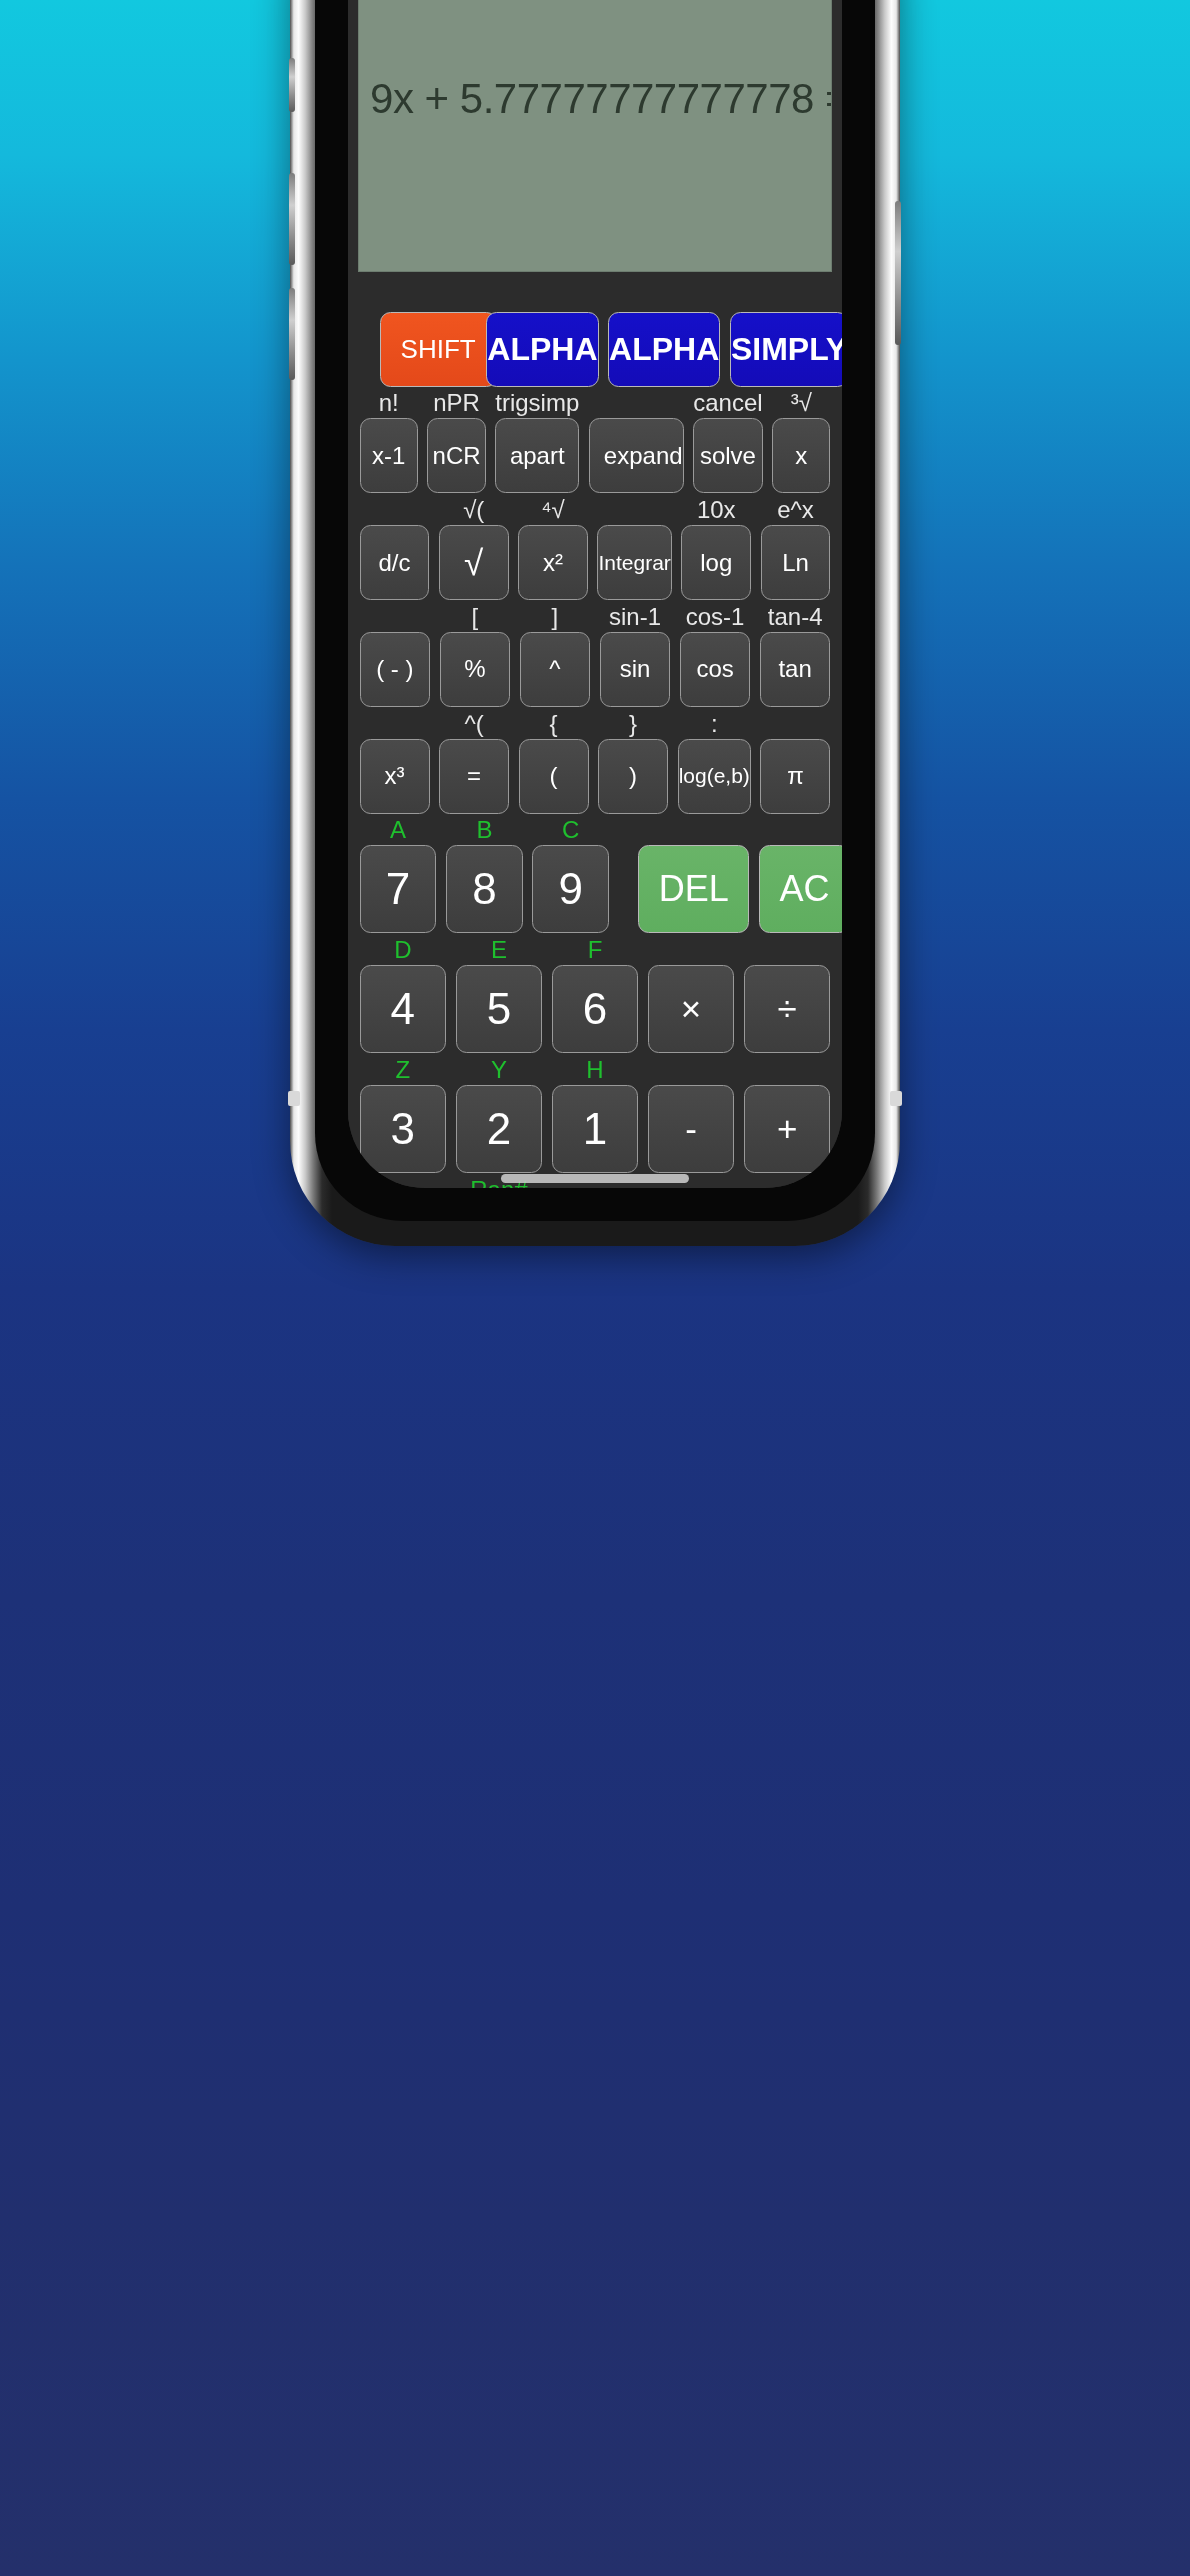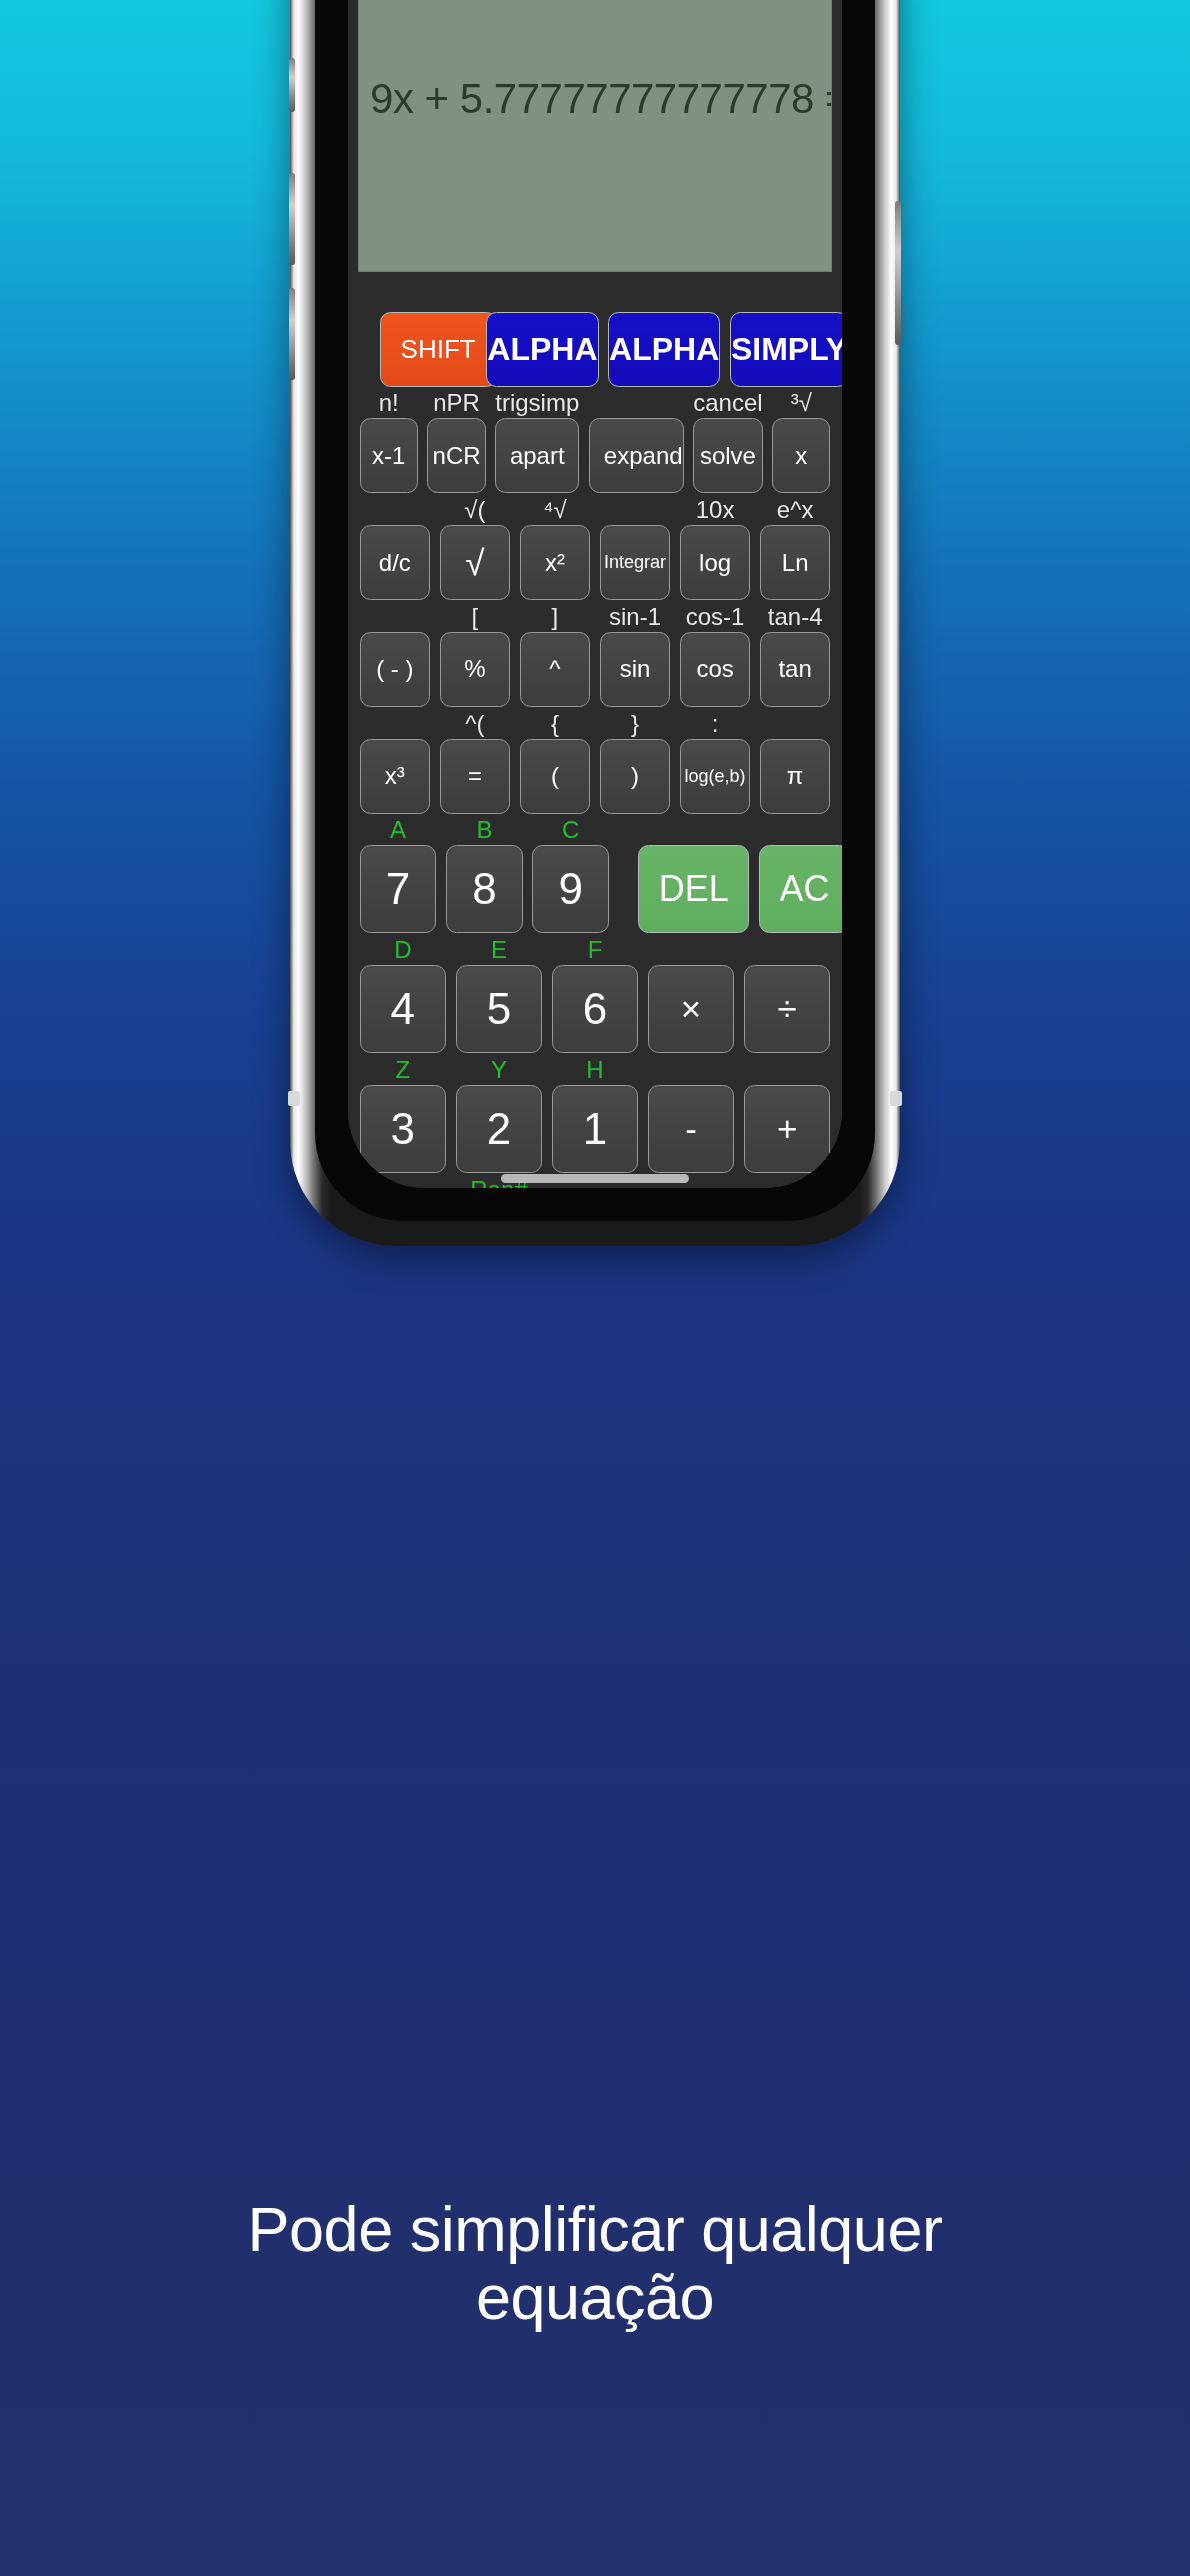--- a/index.html
+++ b/index.html
@@ -180,21 +180,21 @@
   .key.num {
     height: 88px;
     font-size: 44px;
   }
   .key.op {
     height: 88px;
     font-size: 35px;
   }
   .key.tall-green { height: 88px; font-size: 36px; margin-left: 39px; }
   .key.sm { font-size: 24px; padding-left: 14px; }
-  .key.xs { font-size: 18px; }
+  .key.xs { font-size: 21px; }
   .key.big { font-size: 35px; }
 
   
   #caption {
     position: absolute;
     left: 0; right: 0;
     top: 2195px;
     text-align: center;
     color: #ffffff;
     font-family: "Liberation Sans", sans-serif;
@@ -441,19 +441,15 @@
               </div>
             </div>
 
         </div>
 
       </div>
       <div class="home-bar"></div>
     </div>
   </div>
 
-  <div id="caption">
-    <div>Pode simplificar qualquer</div>
-    <div>equação</div>
-  </div>
 
 </div>
 
 
 </body></html>

